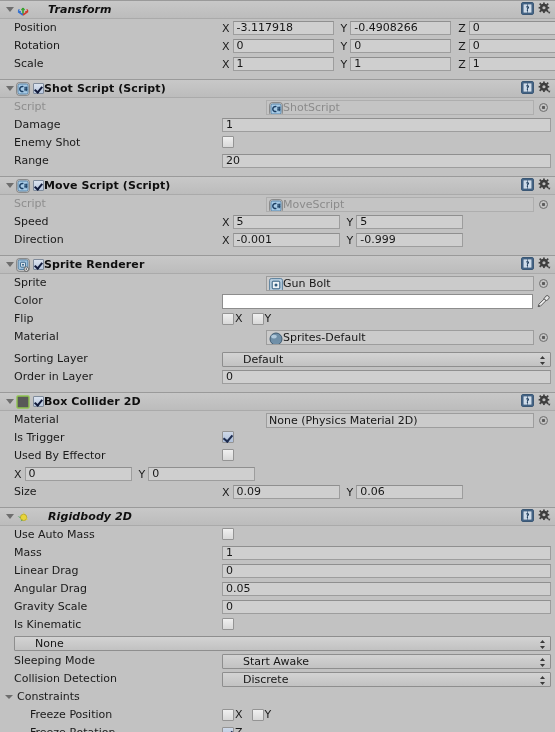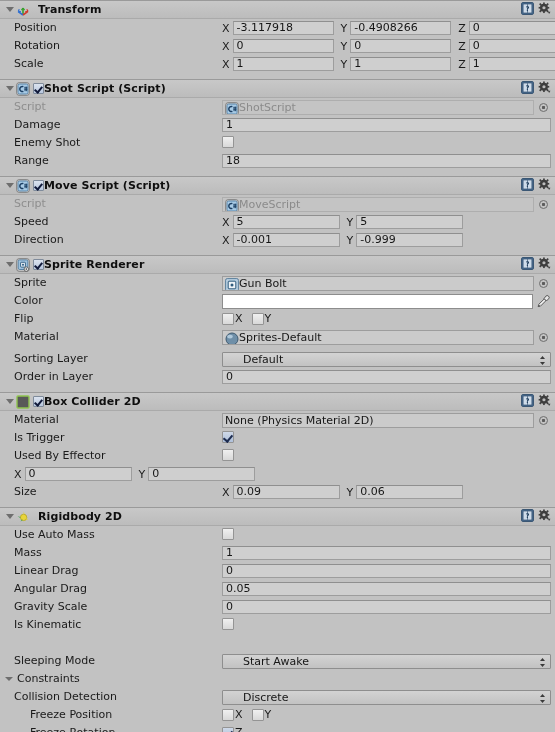--- a/index.html
+++ b/index.html
@@ -34,21 +34,21 @@
     content:"";display:block;
     width:0;height:0;
     border-left:4.5px solid transparent;border-right:4.5px solid transparent;
     border-top:5px solid #6e6e6e;
   }
   .comp-icon{width:14px;height:14px;margin-right:3px;flex:none;position:relative;}
   .comp-title{
     font-weight:bold;font-size:11px;color:#0f0f0f;letter-spacing:0.1px;
     white-space:nowrap;
   }
-  .comp-title.indent{margin-left:5px;}
+  .comp-title.indent{margin-left:15px;font-style:italic;}
   .header-right{
     position:absolute;right:4px;top:1px;display:flex;align-items:center;gap:4px;
   }
 
   
   .row{height:18px;display:flex;align-items:flex-start;padding-left:14px;position:relative;}
   .lbl{
     width:208px;flex:none;font-size:11px;color:#1a1a1a;white-space:nowrap;
     overflow:hidden;
   }
@@ -76,21 +76,21 @@
   }
   .axis.second{margin-left:7px;}
   .axis.third{margin-left:7px;}
 
   
   .objfield{
     height:15px;box-sizing:border-box;
     background:#cbcbcb;border:1px solid #9d9d9d;
     display:flex;align-items:center;padding-left:2px;
     font-size:11px;color:#161616;flex:1;min-width:0;
-    white-space:nowrap;overflow:hidden;
+    white-space:nowrap;overflow:hidden;margin-left:44px;
   }
   .objfield.dim{background:#c4c4c4;color:#8b8b8b;border-color:#aeaeae;}
   .obj-ico{width:11px;height:11px;margin-right:3px;flex:none;}
   .objsel{
     width:13px;height:13px;flex:none;margin-left:3px;margin-right:1px;
     display:flex;align-items:center;justify-content:center;
   }
   .objsel:after{
     content:"";width:9px;height:9px;border-radius:50%;
     border:1px solid #6e6e6e;box-sizing:border-box;
@@ -300,21 +300,21 @@
       </div>
       <div class="row">
         <div class="lbl">Enemy Shot</div>
         <div class="fields">
           <span class="cb"></span>
         </div>
       </div>
       <div class="row">
         <div class="lbl">Range</div>
         <div class="fields">
-          <div class="inp wide">18</div>
+          <div class="inp wide">20</div>
         </div>
       </div>
       <div class="spacer4"></div>
     </div>
     <div class="comp-sep"></div>
     <div class="component">
       <div class="comp-header">
         <span class="foldout"></span>
         <span class="comp-icon"><svg width="14" height="14" viewBox="0 0 14 14" xmlns="http://www.w3.org/2000/svg">
             <rect x="0.7" y="0.7" width="12.6" height="12.6" rx="2.4" fill="#d6d6d6" stroke="#7d7d7d"></rect>
@@ -638,49 +638,58 @@
           <div class="inp wide">0</div>
         </div>
       </div>
       <div class="row">
         <div class="lbl">Is Kinematic</div>
         <div class="fields">
           <span class="cb"></span>
         </div>
       </div>
       <div class="row">
+        <div class="fields">
+          <div class="popup">
+            <span>None</span>
+            <span class="arrows"><svg width="7" height="11" viewBox="0 0 7 11" xmlns="http://www.w3.org/2000/svg">
+                <path d="M3.5 1 L6 4 L1 4 Z" fill="#3a3a3a"></path>
+                <path d="M3.5 10 L6 7 L1 7 Z" fill="#3a3a3a"></path>
+              </svg></span>
+          </div>
+        </div>
       </div>
       <div class="row">
         <div class="lbl">Sleeping Mode</div>
         <div class="fields">
           <div class="popup">
             <span>Start Awake</span>
             <span class="arrows"><svg width="7" height="11" viewBox="0 0 7 11" xmlns="http://www.w3.org/2000/svg">
                 <path d="M3.5 1 L6 4 L1 4 Z" fill="#3a3a3a"></path>
                 <path d="M3.5 10 L6 7 L1 7 Z" fill="#3a3a3a"></path>
               </svg></span>
           </div>
         </div>
       </div>
-      <div class="row constraints">
-        <div class="lbl">
-          <span class="subfold"></span>
-          <span>Constraints</span>
-        </div>
-      </div>
       <div class="row">
         <div class="lbl">Collision Detection</div>
         <div class="fields">
           <div class="popup">
             <span>Discrete</span>
             <span class="arrows"><svg width="7" height="11" viewBox="0 0 7 11" xmlns="http://www.w3.org/2000/svg">
                 <path d="M3.5 1 L6 4 L1 4 Z" fill="#3a3a3a"></path>
                 <path d="M3.5 10 L6 7 L1 7 Z" fill="#3a3a3a"></path>
               </svg></span>
           </div>
+        </div>
+      </div>
+      <div class="row constraints">
+        <div class="lbl">
+          <span class="subfold"></span>
+          <span>Constraints</span>
         </div>
       </div>
       <div class="row">
         <div class="lbl ind1">Freeze Position</div>
         <div class="fields">
           <span class="cbgroup">
             <span class="cb"></span>
             <span class="txt">X</span>
           </span>
           <span class="cbgroup">

